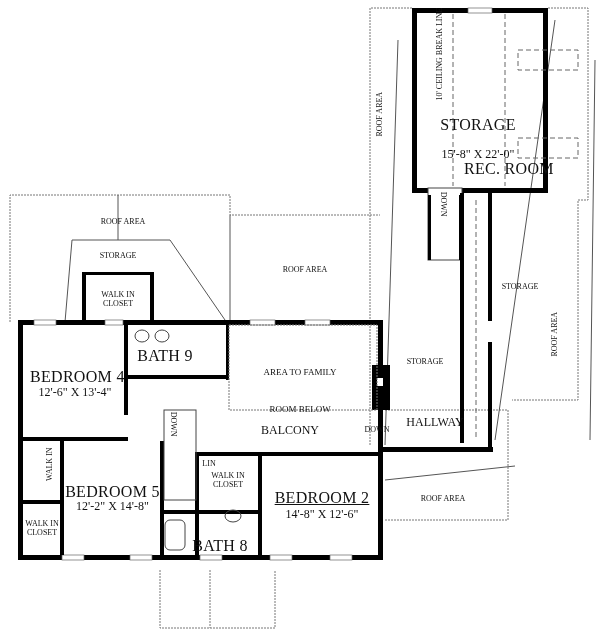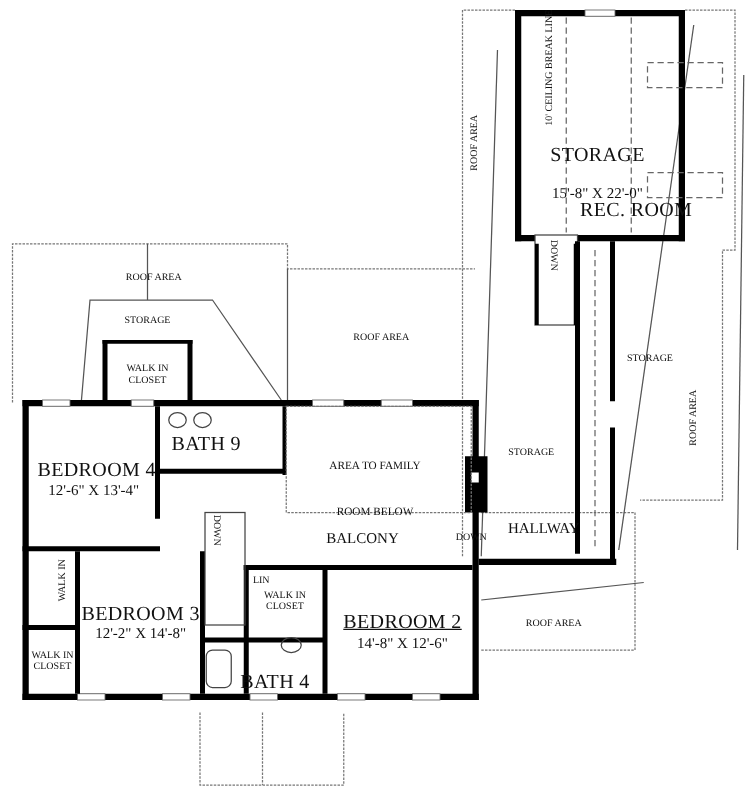--- a/index.html
+++ b/index.html
@@ -113,25 +113,25 @@
 <div class="lbl xs vert" style="left:390px;top:50px;width:100px;transform:rotate(-90deg);">10' CEILING BREAK LINE</div>
 
 <div class="lbl room" style="left:30px;top:369px;width:90px;text-align:center;">BEDROOM 4</div>
 <div class="lbl dim" style="left:30px;top:386px;width:90px;">12'-6" X 13'-4"</div>
 <div class="lbl room" style="left:135px;top:348px;width:60px;">BATH 9</div>
 <div class="lbl sm" style="left:235px;top:368px;width:130px;">AREA TO FAMILY</div>
 <div class="lbl sm" style="left:235px;top:378px;width:130px;margin-top:27px;">ROOM BELOW</div>
 <div class="lbl dim" style="left:255px;top:424px;width:70px;text-align:center;">BALCONY</div>
 <div class="lbl dim" style="left:400px;top:416px;width:70px;">HALLWAY</div>
 
-<div class="lbl room" style="left:65px;top:484px;width:95px;">BEDROOM 3</div>
+<div class="lbl room" style="left:65px;top:484px;width:95px;">BEDROOM 5</div>
 <div class="lbl dim" style="left:65px;top:500px;width:95px;">12'-2" X 14'-8"</div>
 <div class="lbl room" style="left:272px;top:490px;width:100px;text-decoration:underline;">BEDROOM 2</div>
 <div class="lbl dim" style="left:272px;top:508px;width:100px;">14'-8" X 12'-6"</div>
-<div class="lbl room" style="left:190px;top:538px;width:60px;">BATH 4</div>
+<div class="lbl room" style="left:190px;top:538px;width:60px;">BATH 8</div>
 
 <div class="lbl xs" style="left:98px;top:218px;width:50px;">ROOF AREA</div>
 <div class="lbl xs" style="left:98px;top:252px;width:40px;">STORAGE</div>
 <div class="lbl xs" style="left:280px;top:266px;width:50px;">ROOF AREA</div>
 <div class="lbl xs" style="left:93px;top:291px;width:50px;">WALK IN</div>
 <div class="lbl xs" style="left:93px;top:300px;width:50px;">CLOSET</div>
 <div class="lbl xs" style="left:400px;top:358px;width:50px;">STORAGE</div>
 <div class="lbl xs" style="left:495px;top:283px;width:50px;">STORAGE</div>
 <div class="lbl xs vert" style="left:355px;top:110px;width:50px;transform:rotate(-90deg);">ROOF AREA</div>
 <div class="lbl xs vert" style="left:530px;top:330px;width:50px;transform:rotate(-90deg);">ROOF AREA</div>

